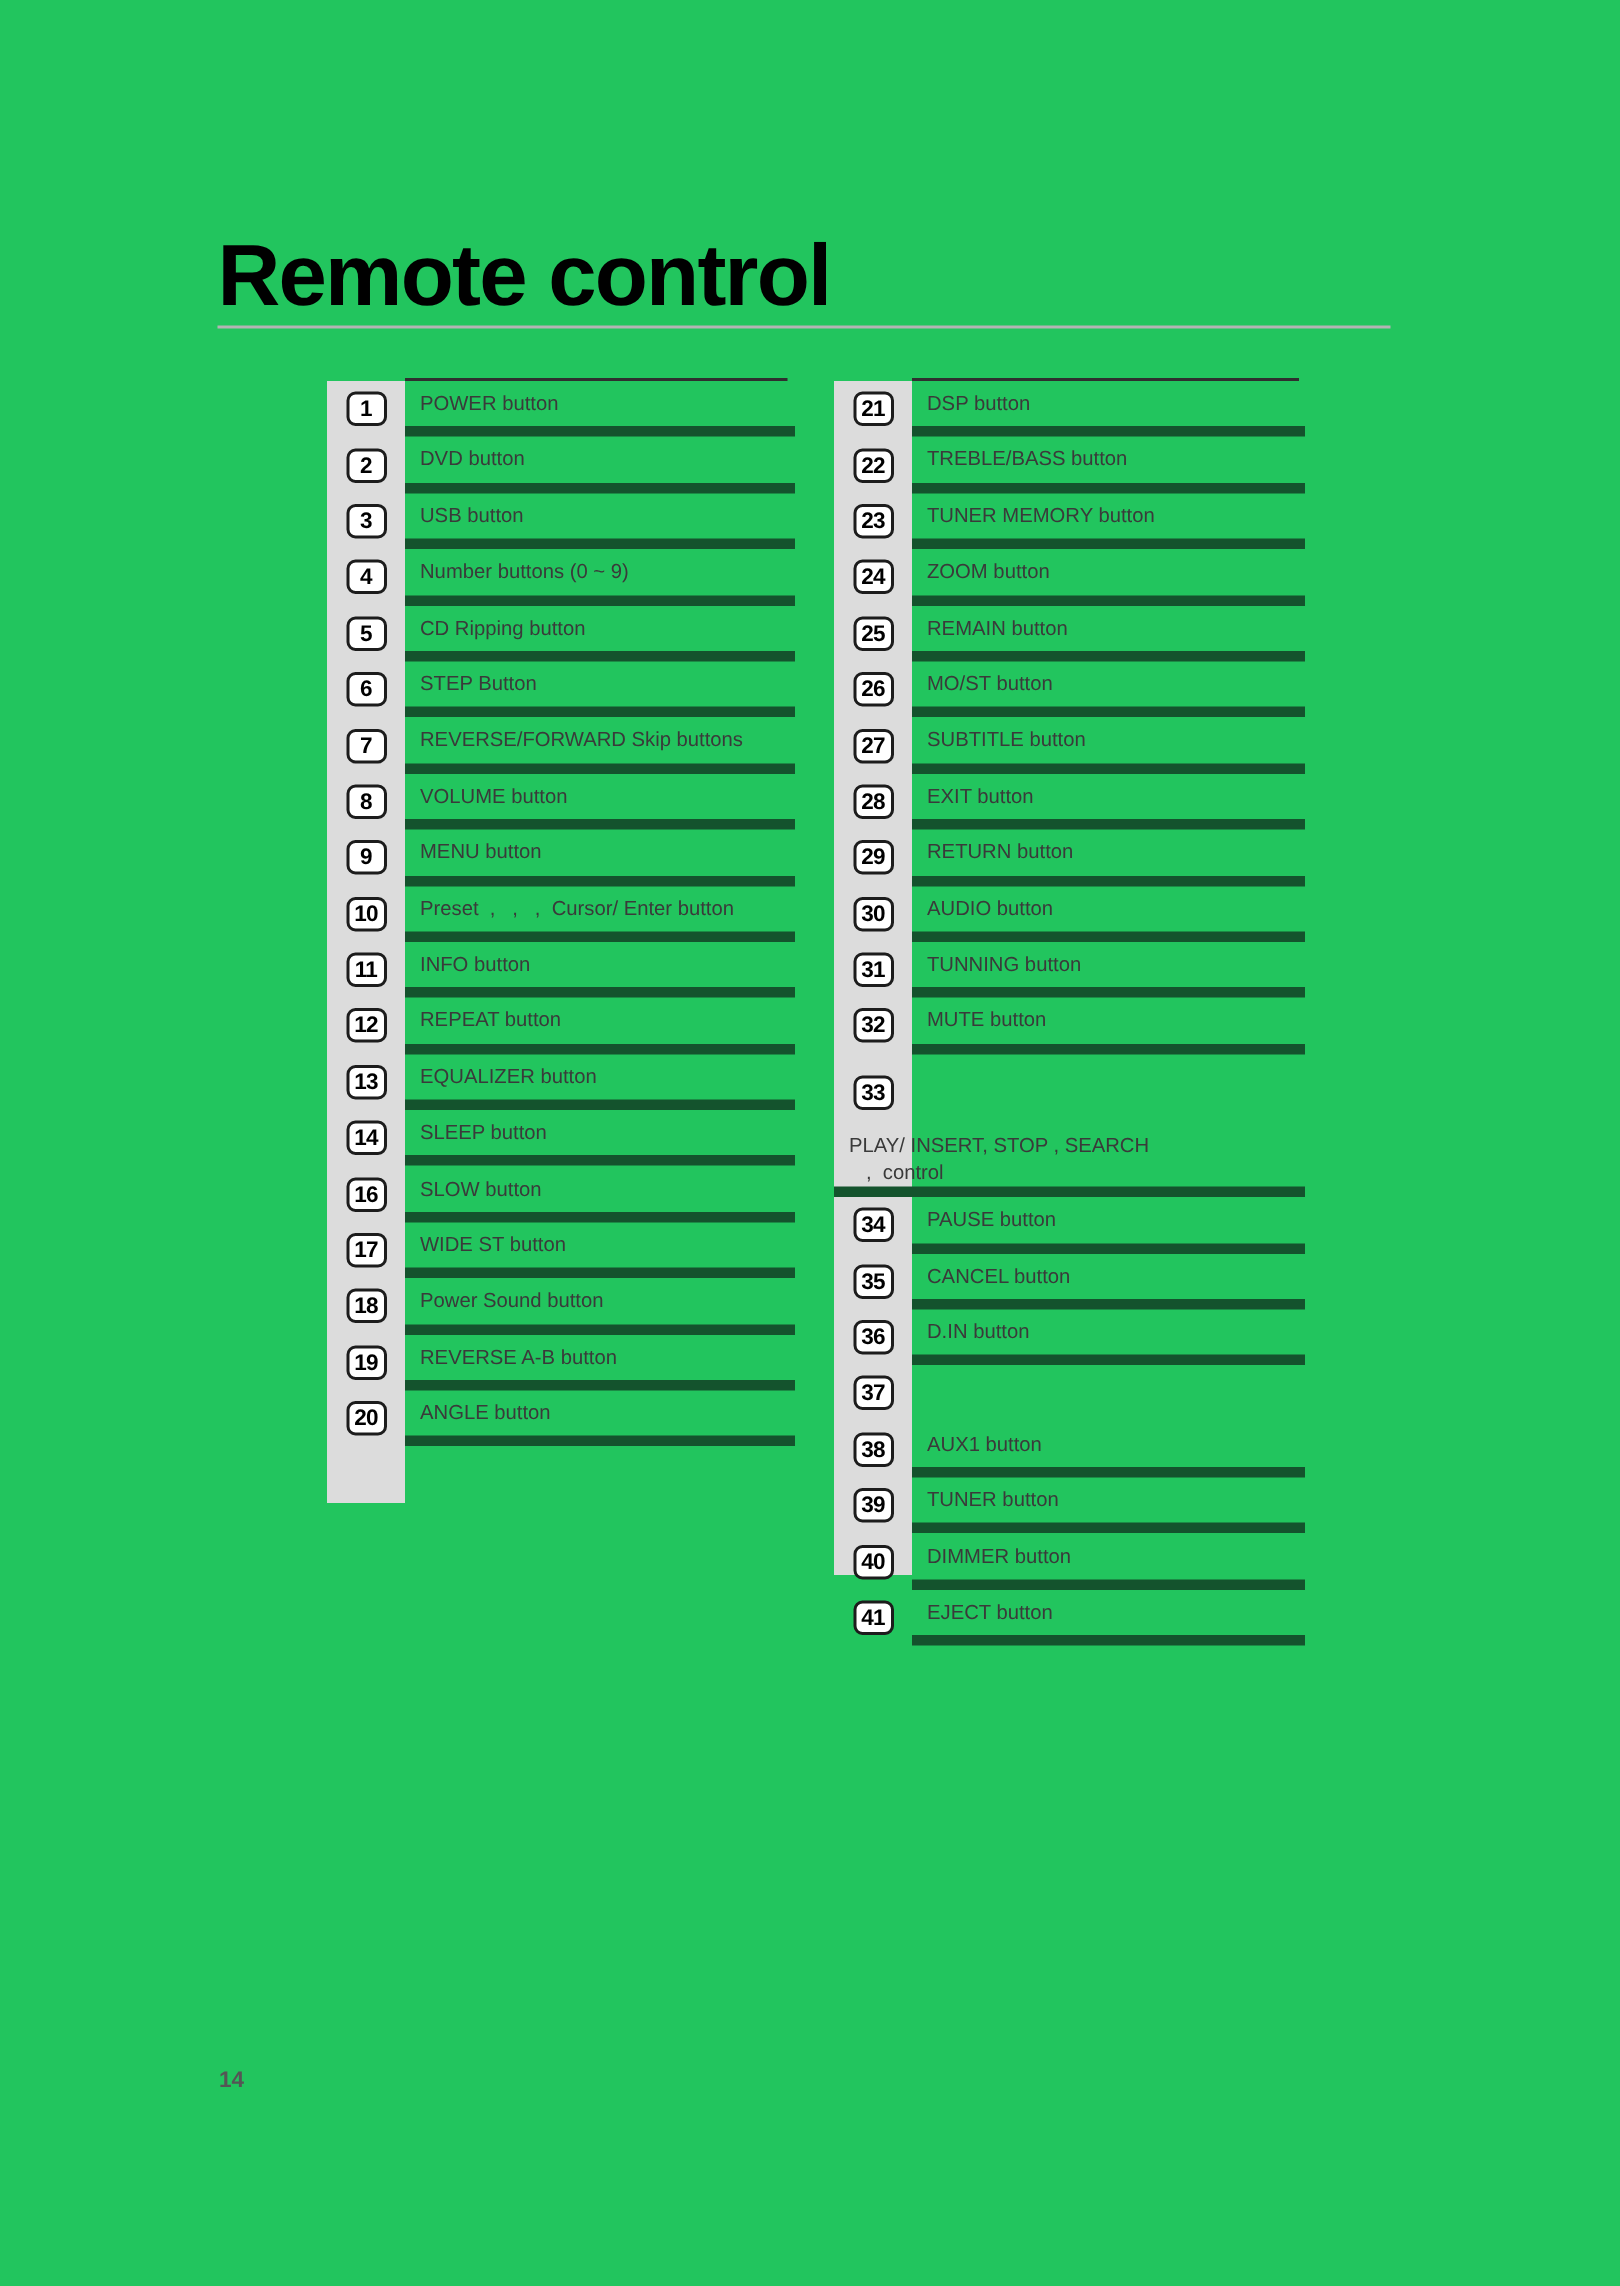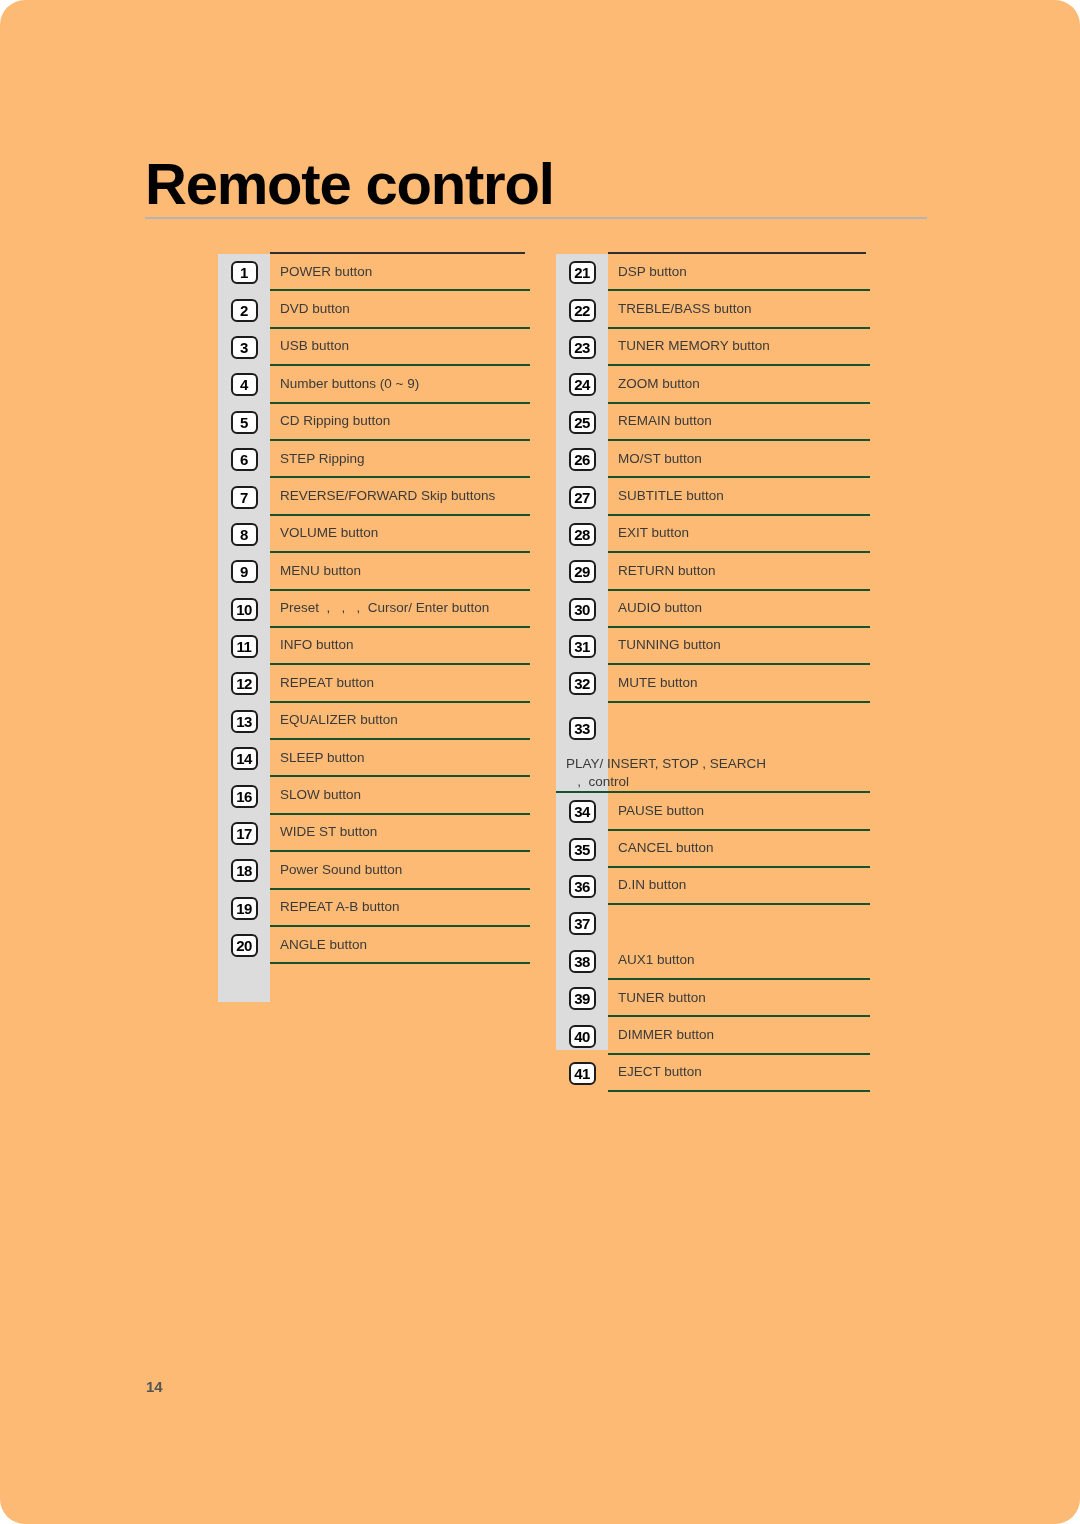--- a/index.html
+++ b/index.html
@@ -11,22 +11,21 @@
     width: 1080px;
     height: 1524px;
     position: relative;
     font-family: "Liberation Sans", sans-serif;
     -webkit-font-smoothing: antialiased;
   }
 
   .page {
     position: absolute;
     inset: 0;
-    background: #fdba74;
-    border-radius: 25px;
+    background: #22c55e;
   }
 
   
   .title-block {
     position: absolute;
     left: 145px;
     top: 155px;
     width: 782px;
   }
   .page-title {
@@ -111,21 +110,21 @@
     justify-content: center;
     box-sizing: border-box;
     letter-spacing: -0.5px;
   }
 
   .row-label {
     flex: 1 1 auto;
     display: flex;
     flex-direction: column;
     justify-content: center;
-    border-bottom: 2px solid #14532d;
+    border-bottom: 7px solid #14532d;
     padding-left: 10px;
     padding-right: 4px;
     box-sizing: border-box;
   }
   .row-label .ln {
     font-size: 13.5px;
     color: #3a3a3a;
     line-height: 1.35;
     white-space: pre;
   }
@@ -193,21 +192,21 @@
             </div>
             <div class="row-label">
               <div class="ln">CD Ripping button</div>
             </div>
           </div>
           <div class="row">
             <div class="row-num">
               <div class="badge">6</div>
             </div>
             <div class="row-label">
-              <div class="ln">STEP Ripping</div>
+              <div class="ln">STEP Button</div>
             </div>
           </div>
           <div class="row">
             <div class="row-num">
               <div class="badge">7</div>
             </div>
             <div class="row-label">
               <div class="ln">REVERSE/FORWARD Skip buttons</div>
             </div>
           </div>
@@ -289,21 +288,21 @@
             </div>
             <div class="row-label">
               <div class="ln">Power Sound button</div>
             </div>
           </div>
           <div class="row">
             <div class="row-num">
               <div class="badge">19</div>
             </div>
             <div class="row-label">
-              <div class="ln">REPEAT A-B button</div>
+              <div class="ln">REVERSE A-B button</div>
             </div>
           </div>
           <div class="row">
             <div class="row-num">
               <div class="badge">20</div>
             </div>
             <div class="row-label">
               <div class="ln">ANGLE button</div>
             </div>
           </div>

